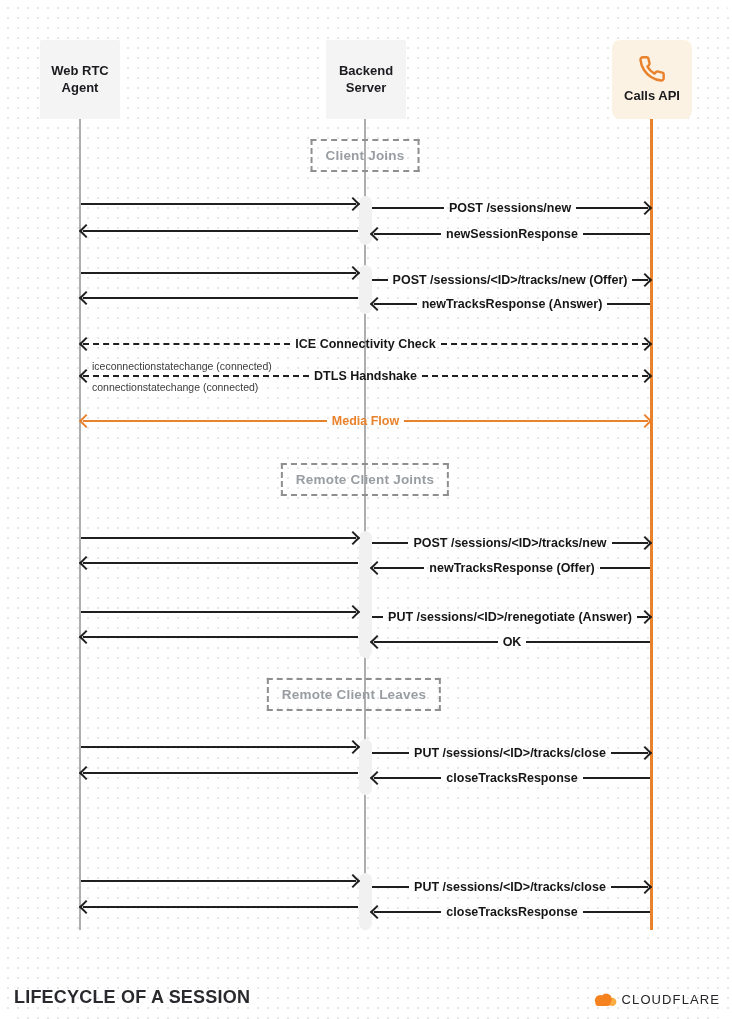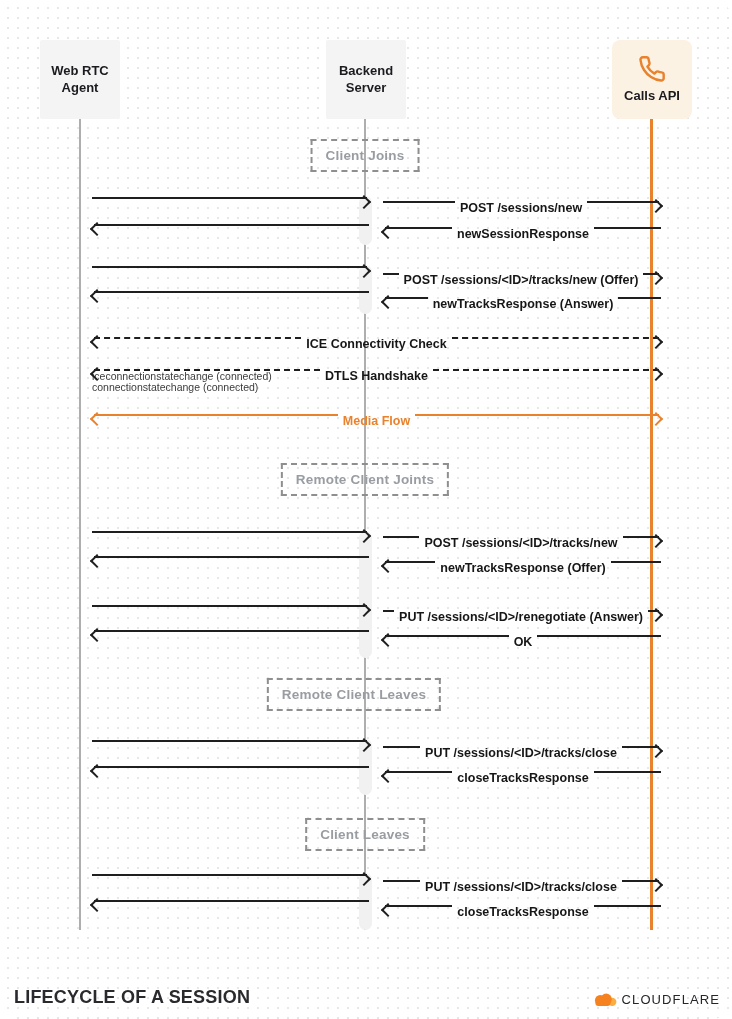--- a/index.html
+++ b/index.html
@@ -14,21 +14,21 @@
   .box{position:absolute;width:80px;height:79px;background:#f4f4f5;
     display:flex;flex-direction:column;align-items:center;justify-content:center;
     font-weight:bold;font-size:13px;line-height:1.3;color:#1b1b1f;text-align:center;border-radius:2px;}
   .box.calls{background:#fcf2e4;border-radius:8px;gap:5px;}
   .lifeline{position:absolute;width:2px;background:#aeaeae;}
   .lifeline.orange{width:3px;background:#e9822d;}
   .bar{position:absolute;left:359px;width:13px;background:#f1f1f2;border-radius:7px;}
   .section{position:absolute;transform:translateX(-50%);
     border:2px dashed #8f8f90;color:#999da2;font-weight:bold;font-size:13.5px;
     padding:7px 13px;white-space:nowrap;letter-spacing:.2px;}
-  .msg{position:absolute;display:flex;height:14px;padding-left:11px;}
+  .msg{position:absolute;display:flex;align-items:center;height:14px;}
   .seg{flex:1;min-width:5px;height:0;border-top:2px solid #1f1f1f;}
   .msg.dashed .seg{border-top-style:dashed;}
   .head{flex:none;width:8px;height:8px;border:0 solid #1f1f1f;border-top-width:2.5px;border-right-width:2.5px;}
   .head.r{transform:rotate(45deg);margin-left:-8px;}
   .head.l{transform:rotate(-135deg);margin-right:-8px;}
   .lbl{font-weight:bold;font-size:12.5px;line-height:14px;color:#161616;white-space:nowrap;padding:0 5px;}
   .msg.orange .seg{border-top-color:#e9822d;}
   .msg.orange .head{border-color:#e9822d;}
   .msg.orange .lbl{color:#e9822d;}
   .sub{position:absolute;font-size:10.5px;color:#3c3c3c;white-space:nowrap;}
@@ -63,21 +63,20 @@
     <span>Calls API</span>
   </div>
   <div class="box" style="left:326px;top:40px">
     <span>Backend</span>
     <span>Server</span>
   </div>
 
   <div class="section" style="left:365px;top:139px">Client Joins</div>
   <div class="section" style="left:365px;top:463px">Remote Client Joints</div>
   <div class="section" style="left:354px;top:678px">Remote Client Leaves</div>
-  <div class="section" style="left:365px;top:818px">Client Leaves</div>
 
   <div class="msg" style="left:81px;top:197px;width:277px">
       <i class="seg"></i>
       <i class="head r"></i>
     </div>
   <div class="msg" style="left:372px;top:201px;width:278px">
       <i class="seg"></i>
       <span class="lbl">POST /sessions/new</span>
       <i class="seg"></i>
       <i class="head r"></i>
@@ -114,21 +113,21 @@
       <i class="seg"></i>
     </div>
 
   <div class="msg dashed" style="left:81px;top:337px;width:569px">
       <i class="head l"></i>
       <i class="seg"></i>
       <span class="lbl">ICE Connectivity Check</span>
       <i class="seg"></i>
       <i class="head r"></i>
     </div>
-  <div class="sub" style="left:92px;top:370px">iceconnectionstatechange (connected)</div>
+  <div class="sub" style="left:92px;top:360px">iceconnectionstatechange (connected)</div>
 
   <div class="msg dashed" style="left:81px;top:369px;width:569px">
       <i class="head l"></i>
       <i class="seg"></i>
       <span class="lbl">DTLS Handshake</span>
       <i class="seg"></i>
       <i class="head r"></i>
     </div>
   <div class="sub" style="left:92px;top:381px">connectionstatechange (connected)</div>
 

